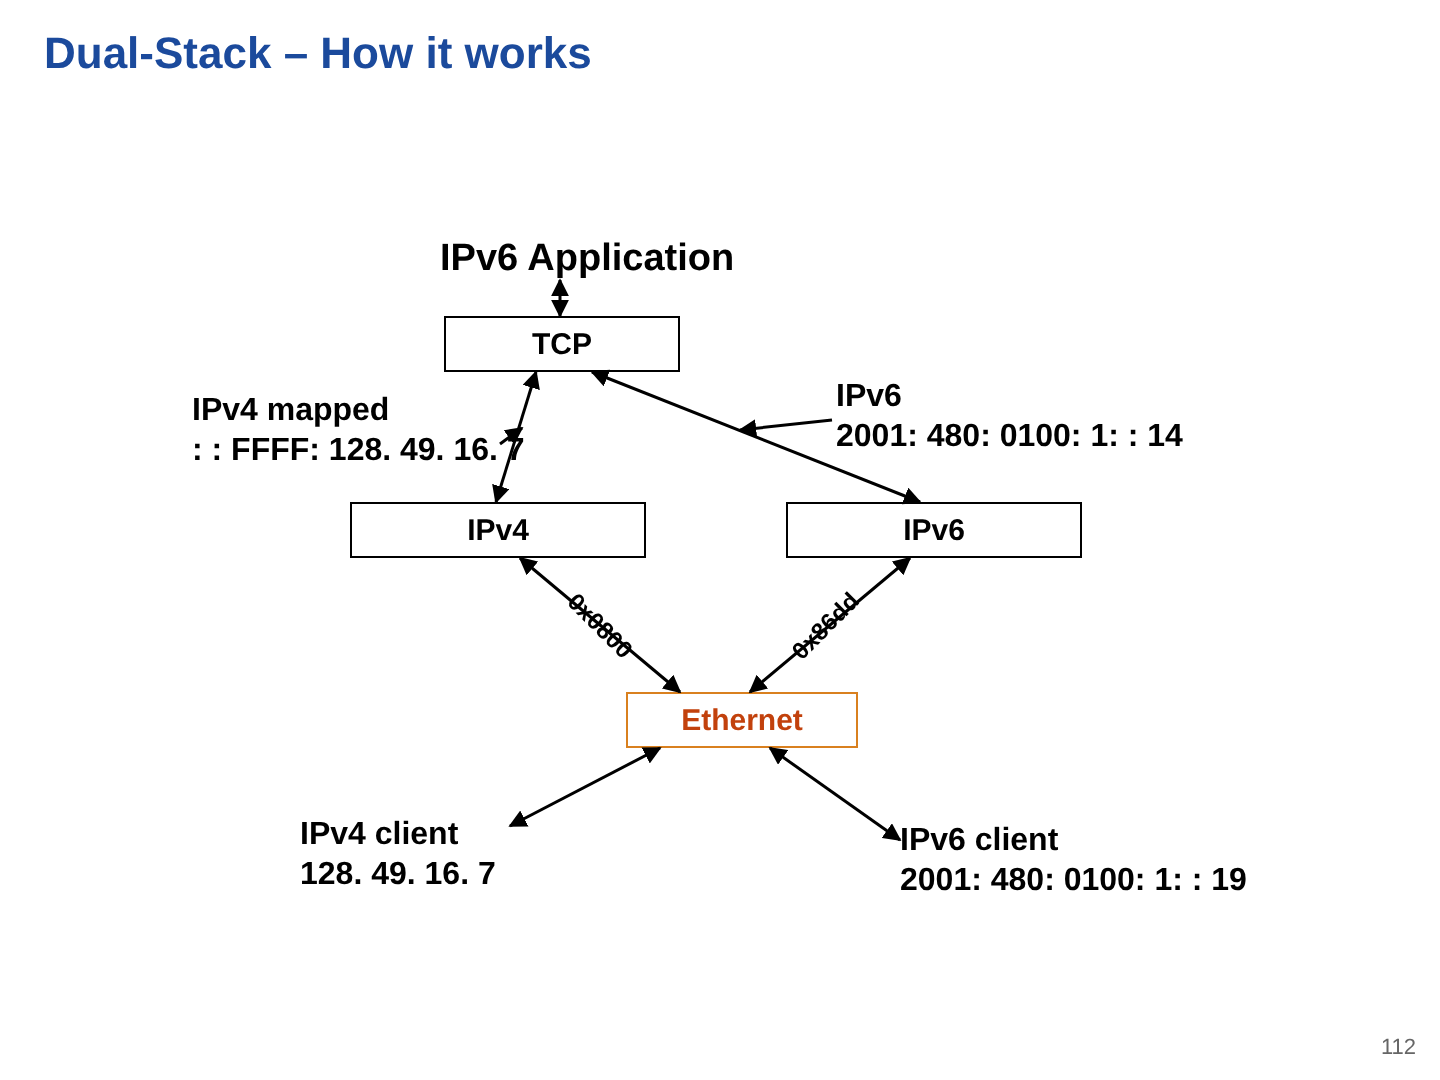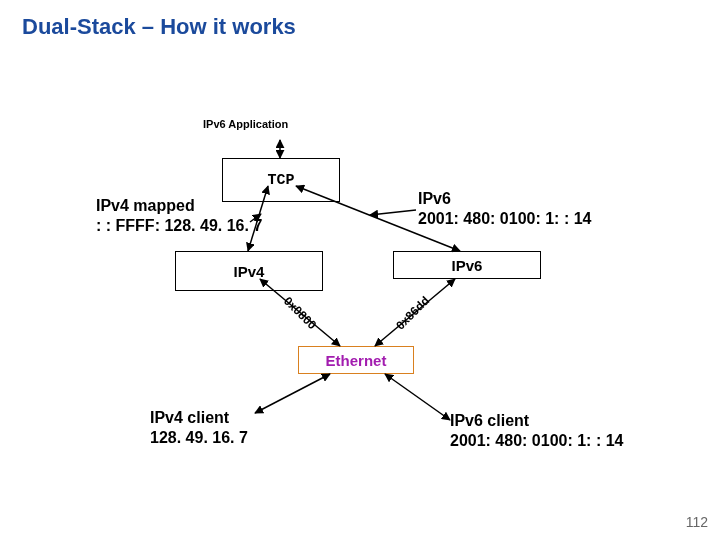--- a/index.html
+++ b/index.html
@@ -24,77 +24,77 @@
     position: absolute;
     border: 1.5px solid #000;
     background: #fff;
     text-align: center;
     font-weight: bold;
     font-size: 15px;
     display: flex;
     align-items: center;
     justify-content: center;
   }
-  .orange { color: #a21caf; }
+  .orange { color: #c2410c; margin-left: 15px; }
   .label {
     position: absolute;
     font-size: 16px;
     font-weight: bold;
     line-height: 1.25;
   }
   .protolabel {
     position: absolute;
     font-size: 12px;
     font-weight: bold;
     color: #000;
   }
   .rot45  { transform: rotate(45deg); }
   .rot-45 { transform: rotate(-45deg); }
   .pagenum {
     position: absolute;
     right: 12px;
     bottom: 10px;
-    font-size: 14px;
+    font-size: 11px;
     color: #666;
   }
   svg.wires {
     position: absolute;
     top: 0; left: 0;
     width: 720px; height: 540px;
     pointer-events: none;
   }
 </style>
 </head>
 <body>
 
 <div class="title">Dual-Stack – How it works</div>
 
-<div class="label" style="top:118px; left:203px; font-size:11px;">IPv6 Application</div>
+<div class="label" style="top:118px; left:220px; font-size:19px;">IPv6 Application</div>
 
-<div class="box" style="top:158px; left:222px; width:118px; height:44px;font-family:Liberation Mono, monospace;">TCP</div>
+<div class="box" style="top:158px; left:222px; width:118px; height:28px;">TCP</div>
 
 <div class="label" style="top:196px; left:96px; white-space:pre;">IPv4 mapped
 : : FFFF: 128. 49. 16. 7</div>
 
 <div class="label" style="top:189px; left:418px; white-space:pre;">IPv6
 2001: 480: 0100: 1: : 14</div>
 
-<div class="box" style="top:251px; left:175px; width:148px; height:40px;">IPv4</div>
+<div class="box" style="top:251px; left:175px; width:148px; height:28px;">IPv4</div>
 
 <div class="box" style="top:251px; left:393px; width:148px; height:28px;">IPv6</div>
 
 <div class="protolabel rot45" style="top:306px; left:280px;">0x0800</div>
 <div class="protolabel rot-45" style="top:306px; left:392px;">0x86dd</div>
 
 <div class="box orange" style="top:346px; left:298px; width:116px; height:28px; border-color:#d9801f;">Ethernet</div>
 
 <div class="label" style="top:408px; left:150px; white-space:pre;">IPv4 client
 128. 49. 16. 7</div>
 <div class="label" style="top:411px; left:450px; white-space:pre;">IPv6 client
-2001: 480: 0100: 1: : 14</div>
+2001: 480: 0100: 1: : 19</div>
 
 <div class="pagenum">112</div>
 
 <svg class="wires">
   <defs>
     <marker id="ah" viewBox="0 0 10 10" refX="9" refY="5" markerWidth="6" markerHeight="6" orient="auto-start-reverse">
       <path d="M 0 0 L 10 5 L 0 10 z" fill="#000"></path>
     </marker>
   </defs>
 

